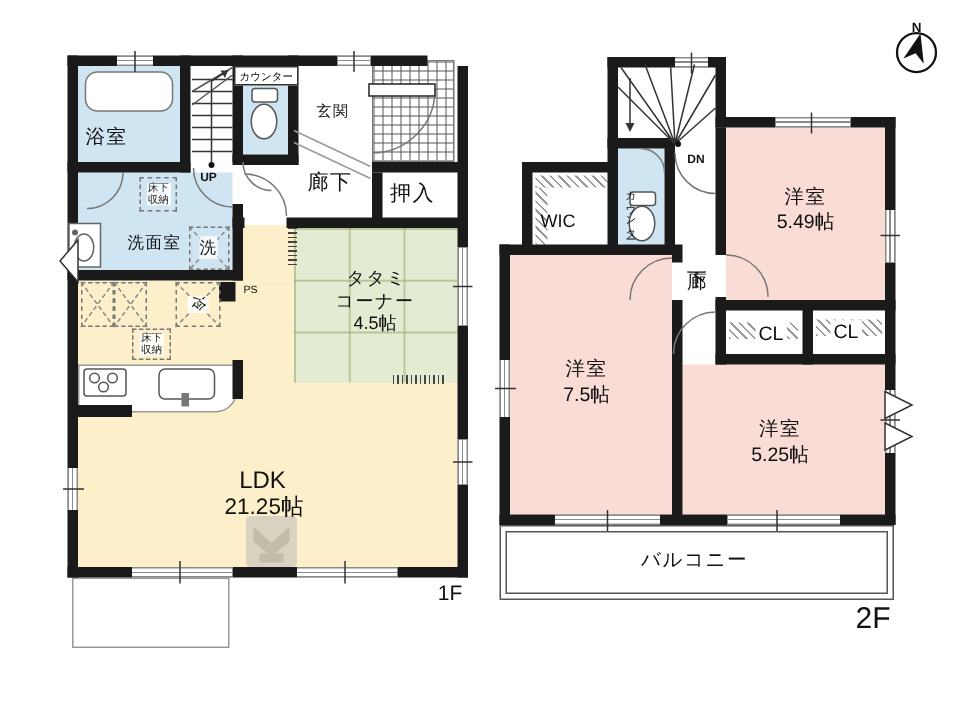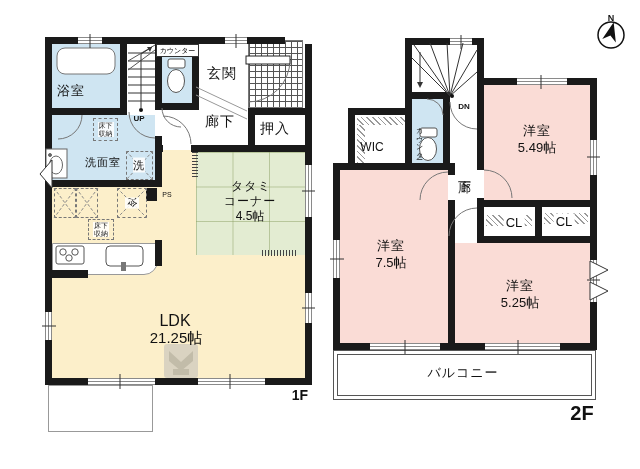--- a/index.html
+++ b/index.html
@@ -42,21 +42,21 @@
     display:flex; align-items:center; justify-content:center; font-size:7px; }
 
   .balc { position:absolute; border:1px solid #555; background:#fff; z-index:1; }
   .terr { position:absolute; border:1px solid #999; z-index:1; }
   .kcounter { position:absolute; background:#fff; border:1px solid #999; border-radius:0 0 14px 0; z-index:2; }
 
   svg.overlay { position:absolute; left:0; top:0; z-index:5; pointer-events:none; }
 
   .watermark { position:absolute; left:202px; top:329px; font-size:49px; font-weight:bold;
     color:var(--watermark-gray,#8a8a8a); opacity:.52; z-index:9; white-space:nowrap; letter-spacing:-2px; pointer-events:none; }
-  .floorlbl { font-weight:bold; letter-spacing:0;text-align:center; }
+  .floorlbl { font-weight:normal; letter-spacing:0;text-align:center; }
 </style>
 </head>
 <body>
 
 <div class="plan">
 
   <div>
     <div class="fill" style="left:52px;top:44px;width:68px;height:64px;background:var(--water-blue,#cfe5f2);z-index:1"></div>
     <div class="fill" style="left:162px;top:44px;width:30px;height:59px;background:var(--water-blue,#cfe5f2);z-index:1"></div>
     <div class="fill" style="left:52px;top:115px;width:103px;height:65px;background:var(--water-blue,#cfe5f2);z-index:1"></div>
@@ -108,21 +108,21 @@
     </div>
     <div class="counterbox" style="left:156px;top:44px;width:43px;height:13px">
       <span>カウンター</span>
     </div>
 
     <div class="combv" style="left:192px;top:152px;height:26px"></div>
     <div class="combh" style="left:262px;top:250px;width:36px"></div>
 
     <div class="lbl" style="left:71px;top:91px;font-size:13px">浴室</div>
     <div class="lbl" style="left:103px;top:162px;font-size:11px">洗面室</div>
-    <div class="lbl" style="left:222px;top:74px;font-size:14px">玄関</div>
+    <div class="lbl" style="left:222px;top:74px;font-size:10px">玄関</div>
     <div class="lbl" style="left:220px;top:122px;font-size:14px">廊下</div>
     <div class="lbl" style="left:275px;top:129px;font-size:14px">押入</div>
     <div class="lbl" style="left:251px;top:186px;font-size:12px">タタミ</div>
     <div class="lbl" style="left:250px;top:201px;font-size:12px">コーナー</div>
     <div class="lbl" style="left:250px;top:216px;font-size:12px;letter-spacing:0">4.5帖</div>
     <div class="lbl" style="left:175px;top:321px;font-size:16px;letter-spacing:0">LDK</div>
     <div class="lbl" style="left:176px;top:338px;font-size:15px;letter-spacing:0">21.25帖</div>
     <div class="lbl" style="left:139px;top:118px;font-size:8px;font-weight:bold;letter-spacing:0">UP</div>
     <div class="lbl" style="left:167px;top:194px;font-size:7px;letter-spacing:0">PS</div>
     <div class="lbl rot90" style="left:132px;top:203px;font-size:10px;background:rgba(255,255,255,.85)">冷</div>

